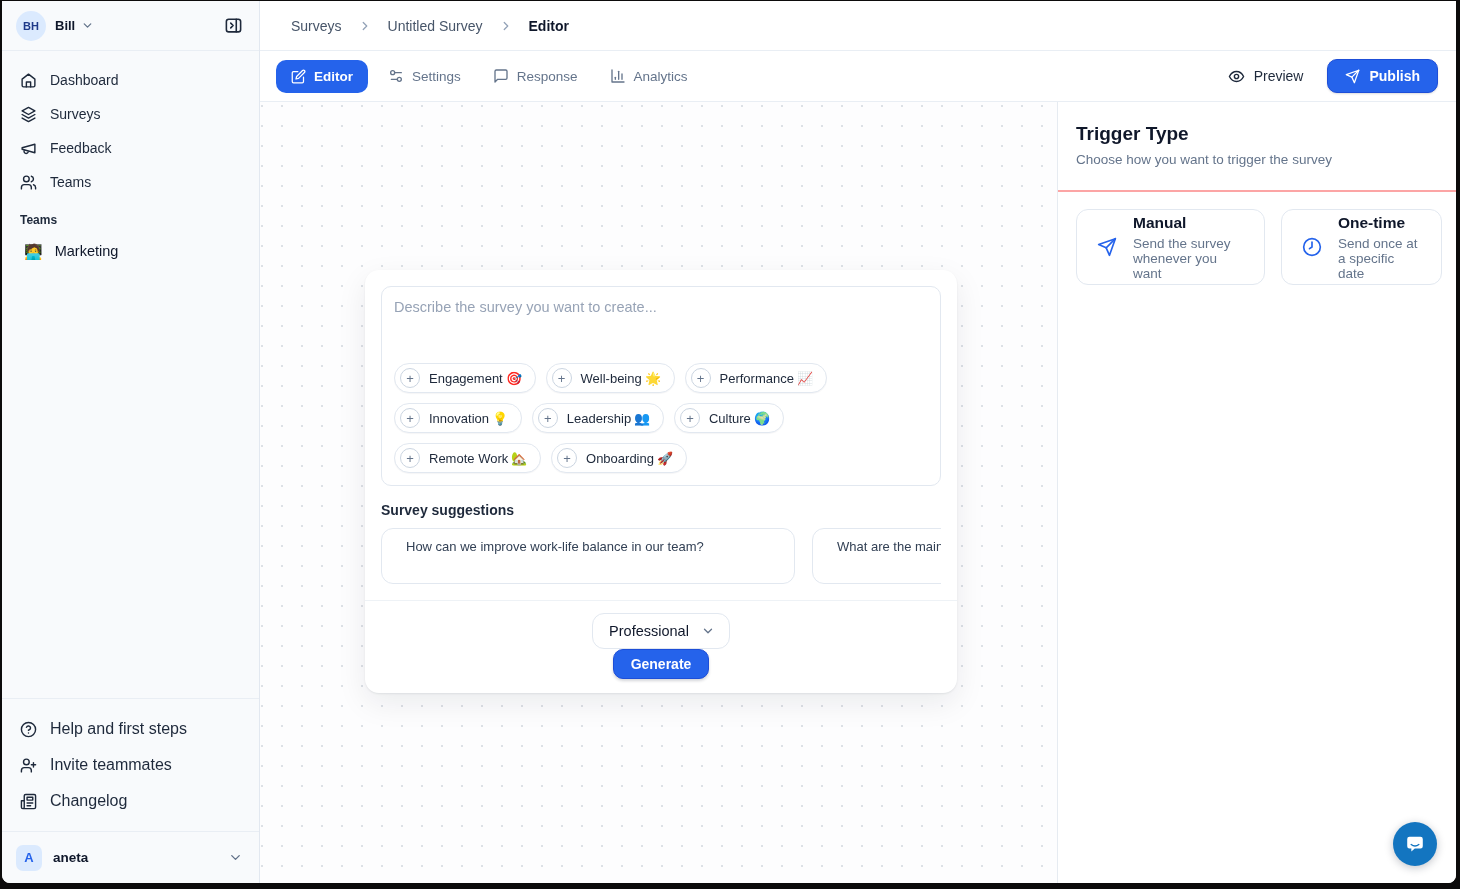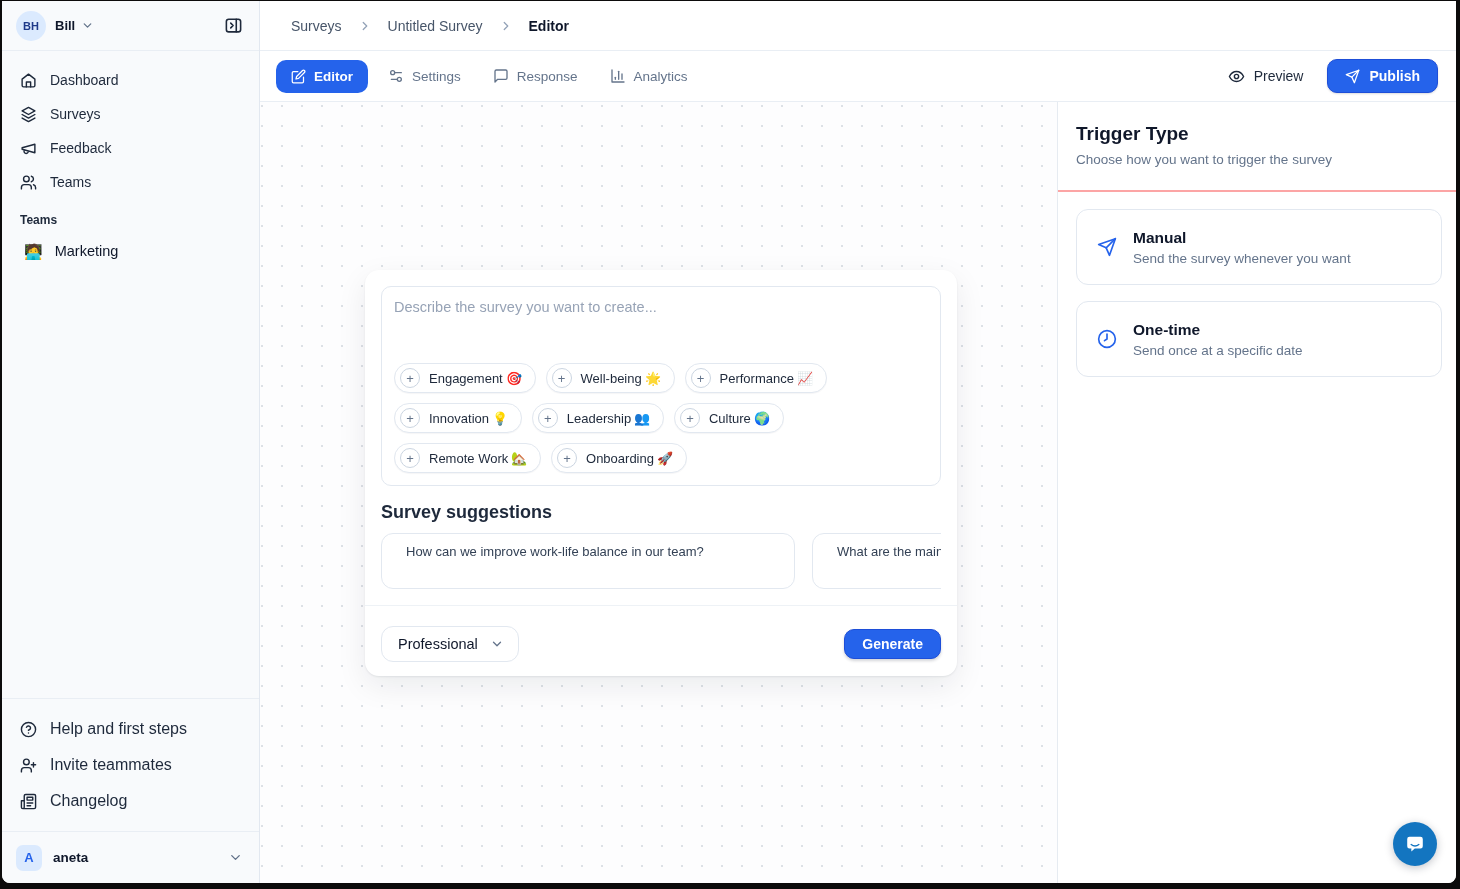--- a/index.html
+++ b/index.html
@@ -63,38 +63,38 @@
     display:flex;flex-direction:column;justify-content:space-between;}
   .gen-textarea{width:100%;border:none;outline:none;resize:none;background:transparent;
     font-family:inherit;font-size:14.5px;color:#14532d;height:64px;padding:0;}
   .gen-textarea::placeholder{color:#97a3b6;}
   .chips{display:flex;flex-wrap:wrap;gap:10px;}
   .chip{display:flex;align-items:center;gap:9px;background:#fff;border:1px solid #e2e8f0;
     border-radius:999px;padding:4px 12px 4px 5px;font-size:13px;color:#1e293b;cursor:pointer;
     font-family:inherit;box-shadow:0 1px 1px rgba(15,23,42,.04);}
   .chip-plus{width:20px;height:20px;border:1px solid #cbd5e1;border-radius:50%;display:flex;
     align-items:center;justify-content:center;color:#64748b;font-size:13px;line-height:1;}
-  .sugg-title{margin:14px 16px 10px 16px;font-size:18px;font-weight:700;color:#1e293b;}
+  .sugg-title{margin:14px 16px 10px 16px;font-size:14px;font-weight:700;color:#1e293b;}
   .sugg-row{margin:0 16px;display:flex;gap:17px;overflow:hidden;}
   .sugg-card{flex:0 0 414px;height:56px;border:1px solid #e2e8f0;border-radius:12px;padding:10px 24px;
     font-size:13px;color:#334155;background:#fff;cursor:pointer;white-space:nowrap;overflow:hidden;}
   .sugg-card.clipped{flex:0 0 300px;}
-  .gen-footer{margin-top:16px;border-top:1px solid #eef2f6;padding:20px 16px 14px 16px;
-    display:flex;align-items:center;justify-content:space-between;}
+  .gen-footer{margin-top:16px;border-top:1px solid #eef2f6;padding:12px 16px 14px 16px;
+    display:flex;align-items:center;justify-content:space-between;flex-direction:column;}
   .tone-select{display:flex;align-items:center;gap:12px;border:1px solid #e2e8f0;border-radius:12px;
     background:#fff;padding:9px 14px 9px 16px;font-size:14.5px;color:#0f172a;cursor:pointer;font-family:inherit;}
   .generate-btn{background:#2563eb;color:#fff;border:1px solid #1d4ed8;border-radius:10px;
     padding:6px 17px;font-size:14px;font-weight:600;cursor:pointer;font-family:inherit;
     box-shadow:0 2px 3px rgba(15,23,42,.18);}
   
   .panel{width:399px;min-width:399px;background:#fff;border-left:1px solid #e6ebf1;display:flex;flex-direction:column;}
   .panel-header{padding:21px 18px 23px 18px;border-bottom:2px solid #fca5a5;}
   .panel-title{font-size:19px;font-weight:700;color:#0f172a;}
   .panel-sub{margin-top:7px;font-size:13.5px;color:#64748b;}
-  .panel-body{padding:17px 14px 0 18px;display:flex;flex-direction:column;gap:16px;}
+  .panel-body{padding:17px 14px 0 18px;display:flex;gap:16px;}
   .trigger-card{display:flex;align-items:center;gap:16px;border:1px solid #e2e8f0;border-radius:12px;
     background:#fff;padding:16px 20px;height:76px;cursor:pointer;}
   .trigger-icon{flex:0 0 auto;display:flex;}
   .trigger-title{font-size:15.5px;font-weight:700;color:#0f172a;}
   .trigger-desc{margin-top:4px;font-size:13.5px;color:#64748b;}
   
   .chat-btn{position:absolute;right:19px;bottom:17px;width:44px;height:44px;border-radius:50%;
     background:#1375c0;border:none;cursor:pointer;display:flex;align-items:center;justify-content:center;
     box-shadow:0 2px 8px rgba(15,23,42,.25);}
 </style>

